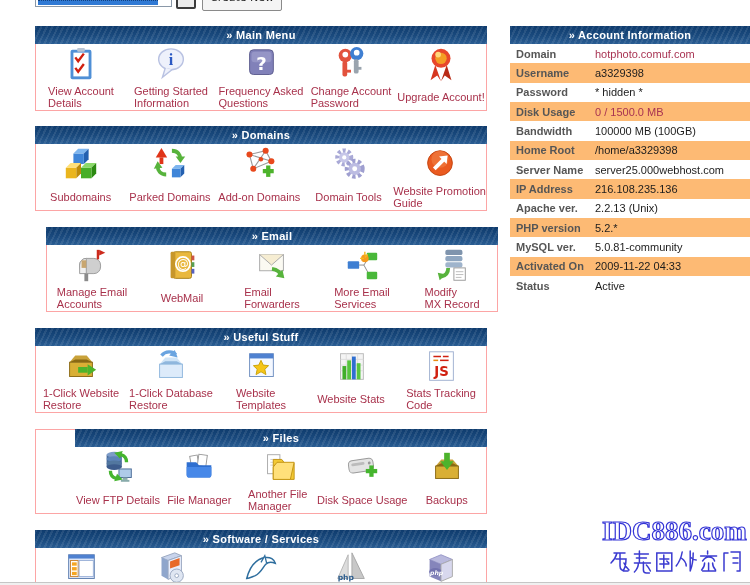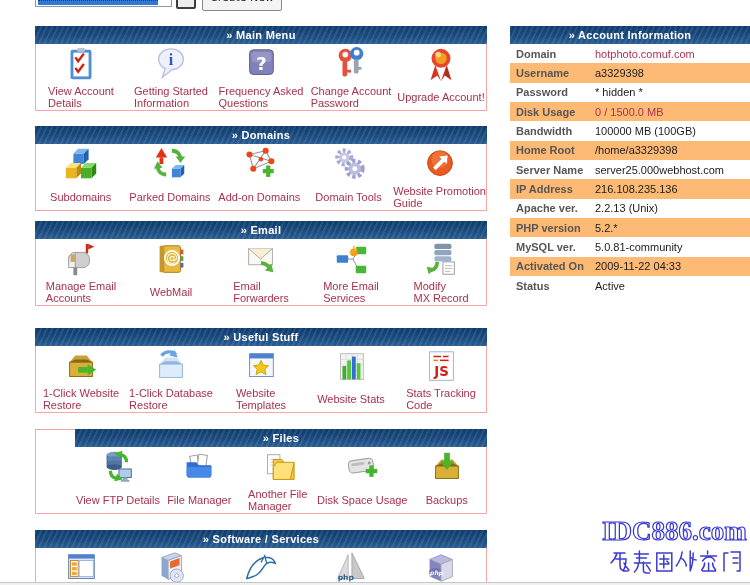--- a/index.html
+++ b/index.html
@@ -186,21 +186,21 @@
               <circle cx="20" cy="14" r="9" fill="#f07a40" opacity="0.7"></circle>
               <path d="M14 24 L24 14" stroke="#fff" stroke-width="4"></path>
               <polygon points="19,11 28,10 27,19" fill="#fff"></polygon>
             </svg>
           </span>
           <div class="lb">Website Promotion
 Guide</div>
         </div>
       </div>
     </div>
-    <div class="sec" style="top: 221px;">
+    <div class="sec" style="top: 227px; margin-left: 11px;">
       <div class="hdr">» Email</div>
       <div class="sec-b">
         <div class="it">
           <span class="ic">
             <svg viewBox="0 0 40 40">
               <rect x="7" y="12" width="22" height="16" rx="7" fill="#cfcfcf" stroke="#9a9a9a"></rect>
               <path d="M14 12 a7 7 0 0 0 -7 7 v9 h7 z" fill="#efefef" stroke="#9a9a9a"></path>
               <rect x="9" y="14" width="5" height="8" fill="#c8a670"></rect>
               <rect x="12" y="28" width="4" height="8" fill="#8a8a8a"></rect>
               <rect x="25" y="3" width="2.5" height="10" fill="#cc2b1d"></rect>

